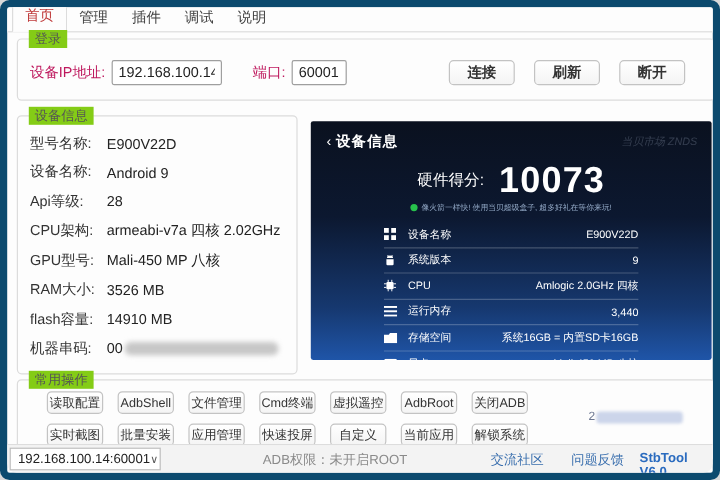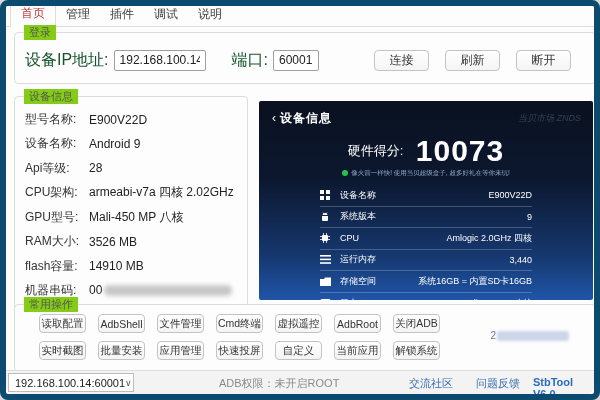--- a/index.html
+++ b/index.html
@@ -15,29 +15,29 @@
   .tab.selected { color:#bf3a3a; background:#fdfdfd; border:1px solid #dcdcdc; border-bottom:1px solid #fdfdfd; border-radius:3px 3px 0 0; }
 
   
   .groupbox { position:absolute; border:1px solid #dcdcdc; border-radius:4px; background:#fdfdfd; }
   .groupbox > .glabel { position:absolute; top:-8px; left:9px; background:#84cc16; padding:0 5px;
                         font-size:11px; color:#555; }
 
   
   #login { left:8px; top:26px; width:582px; height:52px; }
   .login-row { display:flex; align-items:center; height:100%; padding:4px 24px 0 10px; }
-  .fld-label { font-size:16px; color:#14532d;text-align:right; }
+  .fld-label { font-size:12px; color:#be185d;text-align:right; }
   input.txt { border:1px solid #9f9f9f; border-radius:2px; height:21px; font-size:12px; padding:0 5px;
               font-family:"Liberation Sans", sans-serif; color:#222; background:#fff; }
   #ip-input { width:92px; margin-left:5px; }
   #port-input { width:46px; margin-left:5px; }
   .btn { border:1px solid #c3c3c3; border-radius:4px; background:linear-gradient(#ffffff,#f4f4f4);
          font-size:12px; color:#333; height:21px; display:inline-flex; align-items:center; justify-content:center;
          font-family:"Liberation Sans", sans-serif; cursor:pointer; }
-  .login-btn { width:55px; }
+  .login-btn { width:55px;font-weight:bold; }
 
   
   #devinfo { left:8px; top:90px; width:234px; height:216px; }
   .di-rows { display:flex; flex-direction:column; justify-content:space-between; height:100%; padding:14px 8px 12px 10px; }
   .di-row { display:flex; font-size:12px; white-space:nowrap; align-items:center; }
   .di-row .lbl { width:64px; flex:none; color:#333; }
   .di-row .val { color:#222; }
   .blur-serial { display:inline-block; width:128px; height:11px; margin-left:2px; border-radius:5px;
                  background:#c7c7c7; filter:blur(2px); }
 
@@ -57,21 +57,21 @@
   .p-rows { width:212px; margin:7px auto 0; }
   .p-row { height:21.5px; display:flex; align-items:center; border-bottom:1px solid rgba(255,255,255,0.22);
            color:#fff; font-size:9px; }
   .p-row:last-child { border-bottom:none; }
   .p-row .ic { width:12px; height:10px; flex:none; margin-right:8px; display:flex; align-items:center; }
   .p-row .ic svg { display:block; }
   .p-row .plbl { flex:1; }
   .p-row .pval { text-align:right; white-space:nowrap; }
 
   
-  #commonops { left:8px; top:298px; width:582px; height:68px; }
+  #commonops { left:8px; top:310px; width:582px; height:68px; }
   .ops-rows { padding:9px 0 0 24px; }
   .ops-row { display:flex; gap:12px; margin-bottom:8px; }
   .op-btn { width:47px; height:19px; font-size:10.5px; padding:0 2px; white-space:nowrap; }
   .qq-blur { position:absolute; right:26px; top:25px; font-size:10px; color:#6a7590; display:flex; align-items:center; }
   .qq-blur .blob { display:inline-block; width:72px; height:10px; margin-left:1px; border-radius:3px;
                    background:#ccd5ea; filter:blur(1.5px); }
 
   
   #statusbar { position:absolute; left:0; bottom:0; width:100%; height:24px; background:#f3f3f3;
                border-top:1px solid #ddd; border-radius:0 0 8px 8px; font-size:11px; }

